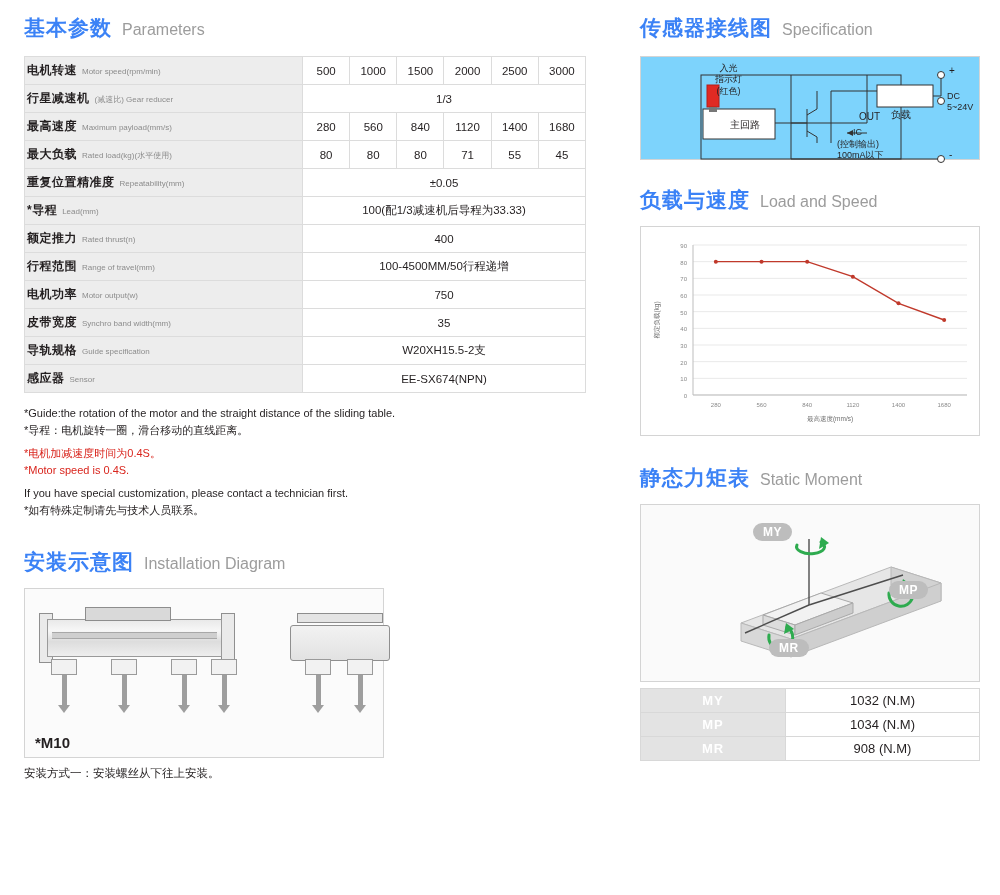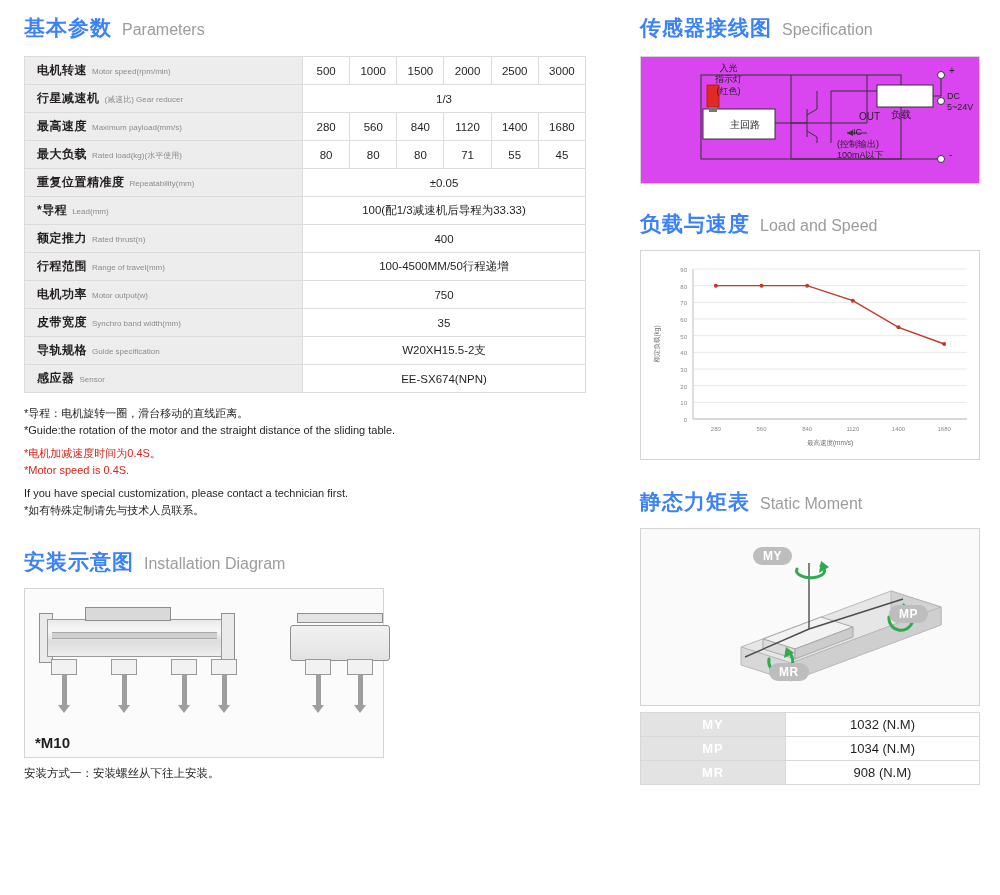--- a/index.html
+++ b/index.html
@@ -34,21 +34,21 @@
     border: 1px solid #dcdcdc;
     height: 28px;
     font-size: 11px;
     text-align: center;
     vertical-align: middle;
     padding: 0 2px;
   }
   table.params td.label {
     background: #ededed;
     text-align: left;
-    padding-left: 12px;
+    padding-left: 2px;
     width: 278px;
     margin-top: 48px;
   }
   table.params td.label .cn {
     font-size: 12px; font-weight: bold; color: #231f20; letter-spacing: .5px;
   }
   table.params td.label .en {
     font-size: 8px; color: #8c8c8c; margin-left: 5px; font-weight: normal;
   }
   table.params td.val { font-size: 11.5px; color: #231f20; }
@@ -106,22 +106,22 @@
     background: linear-gradient(to bottom,#f2f2f2,#e2e2e2);
     border: 1px solid #8f8f8f; border-radius: 3px;
   }
   .m10 {
     position: absolute; left: 10px; bottom: 6px;
     font-size: 15px; font-weight: bold; color: #231f20;
   }
 
   
   .wiring-box {
-    margin-top: 14px; width: 340px; height: 128px;
-    border: 1px solid #d4d4d4; background: #d946ef; position: relative;
+    margin-top: 14px; width: 340px; height: 104px;
+    border: 1px solid #d4d4d4; background: #7dd3fc; position: relative;
   }
   .wiring-box svg { position: absolute; left: 0; top: 0; }
   .w-lbl { position: absolute; font-size: 9px; color: #231f20; line-height: 1.25; }
 
   
   .chart-head { margin-top: 26px; }
   .chart-box {
     margin-top: 12px; width: 340px; height: 210px;
     border: 1px solid #d4d4d4; background: #ffffff; position: relative;
   }
@@ -249,22 +249,22 @@
         <tr>
           <td class="label">
             <span class="cn">感应器</span><span class="en">Sensor</span>
           </td>
           <td class="val" colspan="6">EE-SX674(NPN)</td>
         </tr>
       </tbody>
     </table>
 
     <div class="notes">
+      <div class="n">*Guide:the rotation of the motor and the straight distance of the sliding table.</div>
       <div class="n">*导程：电机旋转一圈，滑台移动的直线距离。</div>
-      <div class="n">*Guide:the rotation of the motor and the straight distance of the sliding table.</div>
       <div class="gap"></div>
       <div class="n red">*电机加减速度时间为0.4S。</div>
       <div class="n red">*Motor speed is 0.4S.</div>
       <div class="gap"></div>
       <div class="n">If you have special customization, please contact a technician first.</div>
       <div class="n">*如有特殊定制请先与技术人员联系。</div>
     </div>
 
     <div class="sec-head inst-head">
       <span class="cn">安装示意图</span>

